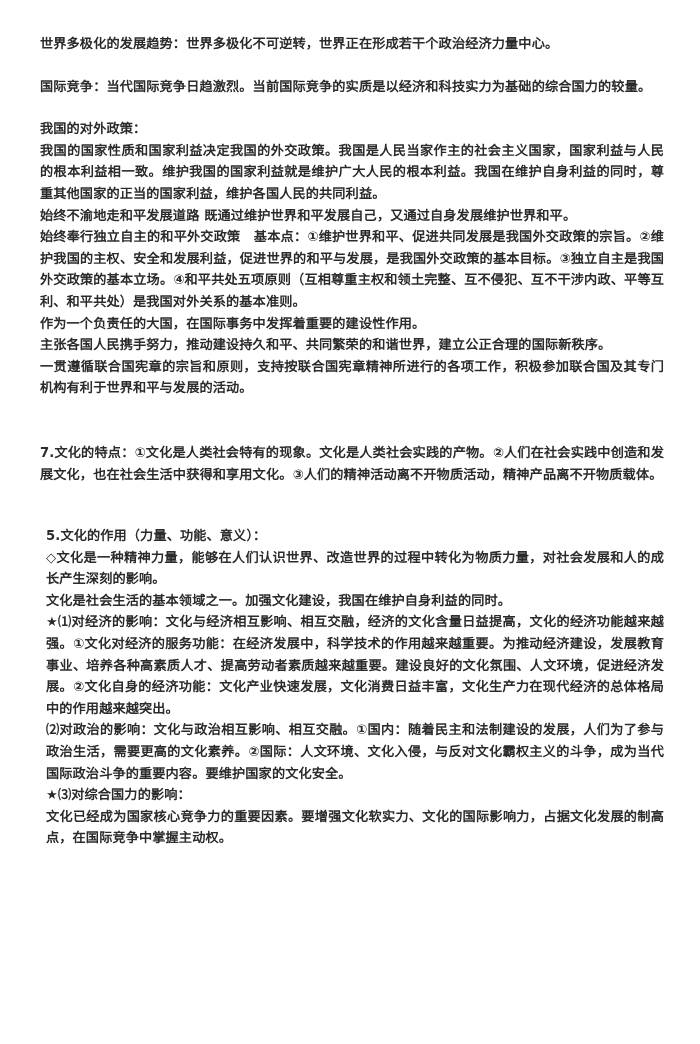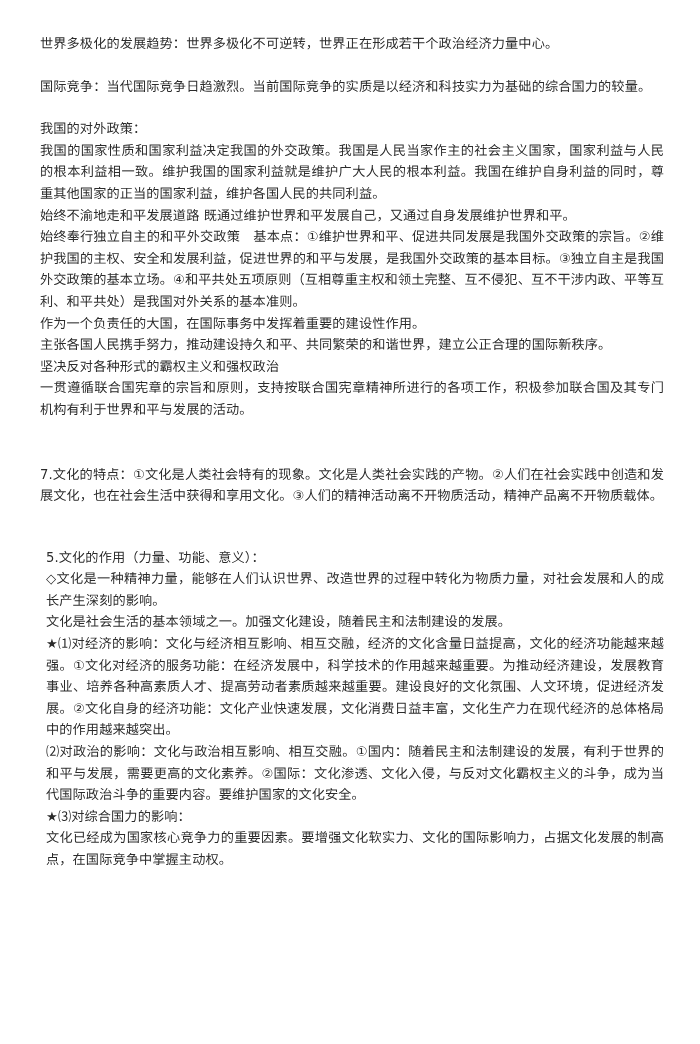--- a/index.html
+++ b/index.html
@@ -23,20 +23,21 @@
     top: 0;
     width: 700px;
     height: 1044px;
     background: #ffffff;
   }
   .doc-body {
     position: absolute;
     left: 40px;
     top: 33px;
     width: 624px;
+    font-weight: bold;
   }
   .para {
     font-size: 13.2px;
     line-height: 21.6px;
     text-align: justify;
     text-justify: inter-ideograph;
     letter-spacing: 0.1px;
     margin: 0;
     color: #2e2e2e;
   }
@@ -73,36 +74,35 @@
 
     <div class="gap-lg"></div>
 
     <div class="blk">
       <p class="para">我国的对外政策：</p>
       <p class="para">我国的国家性质和国家利益决定我国的外交政策。我国是人民当家作主的社会主义国家，国家利益与人民的根本利益相一致。维护我国的国家利益就是维护广大人民的根本利益。我国在维护自身利益的同时，尊重其他国家的正当的国家利益，维护各国人民的共同利益。</p>
       <p class="para">始终不渝地走和平发展道路 既通过维护世界和平发展自己，又通过自身发展维护世界和平。</p>
       <p class="para">始终奉行独立自主的和平外交政策　基本点：①维护世界和平、促进共同发展是我国外交政策的宗旨。②维护我国的主权、安全和发展利益，促进世界的和平与发展，是我国外交政策的基本目标。③独立自主是我国外交政策的基本立场。④和平共处五项原则（互相尊重主权和领土完整、互不侵犯、互不干涉内政、平等互利、和平共处）是我国对外关系的基本准则。</p>
       <p class="para">作为一个负责任的大国，在国际事务中发挥着重要的建设性作用。</p>
       <p class="para">主张各国人民携手努力，推动建设持久和平、共同繁荣的和谐世界，建立公正合理的国际新秩序。</p>
-      <p class="para">坚决反对各种形式的霸权主义和强权政治</p>
       <p class="para">一贯遵循联合国宪章的宗旨和原则，支持按联合国宪章精神所进行的各项工作，积极参加联合国及其专门机构有利于世界和平与发展的活动。</p>
     </div>
 
     <div class="gap-sec"></div>
 
     <div class="blk">
       <p class="para">7.文化的特点：①文化是人类社会特有的现象。文化是人类社会实践的产物。②人们在社会实践中创造和发展文化，也在社会生活中获得和享用文化。③人们的精神活动离不开物质活动，精神产品离不开物质载体。</p>
     </div>
 
     <div class="gap-sec2"></div>
 
     <div class="blk indent-sec">
       <p class="para">5.文化的作用（力量、功能、意义）：</p>
       <p class="para">◇文化是一种精神力量，能够在人们认识世界、改造世界的过程中转化为物质力量，对社会发展和人的成长产生深刻的影响。</p>
-      <p class="para">文化是社会生活的基本领域之一。加强文化建设，随着民主和法制建设的发展。</p>
+      <p class="para">文化是社会生活的基本领域之一。加强文化建设，我国在维护自身利益的同时。</p>
       <p class="para">★⑴对经济的影响：文化与经济相互影响、相互交融，经济的文化含量日益提高，文化的经济功能越来越强。①文化对经济的服务功能：在经济发展中，科学技术的作用越来越重要。为推动经济建设，发展教育事业、培养各种高素质人才、提高劳动者素质越来越重要。建设良好的文化氛围、人文环境，促进经济发展。②文化自身的经济功能：文化产业快速发展，文化消费日益丰富，文化生产力在现代经济的总体格局中的作用越来越突出。</p>
-      <p class="para">⑵对政治的影响：文化与政治相互影响、相互交融。①国内：随着民主和法制建设的发展，有利于世界的和平与发展，需要更高的文化素养。②国际：文化渗透、文化入侵，与反对文化霸权主义的斗争，成为当代国际政治斗争的重要内容。要维护国家的文化安全。</p>
+      <p class="para">⑵对政治的影响：文化与政治相互影响、相互交融。①国内：随着民主和法制建设的发展，人们为了参与政治生活，需要更高的文化素养。②国际：人文环境、文化入侵，与反对文化霸权主义的斗争，成为当代国际政治斗争的重要内容。要维护国家的文化安全。</p>
       <p class="para">★⑶对综合国力的影响：</p>
       <p class="para">文化已经成为国家核心竞争力的重要因素。要增强文化软实力、文化的国际影响力，占据文化发展的制高点，在国际竞争中掌握主动权。</p>
     </div>
 
   </div>
 </div>
 
 </body></html>

